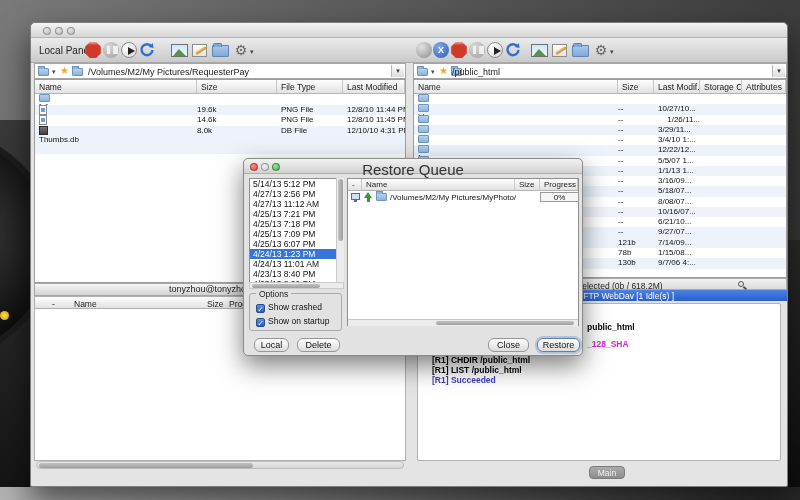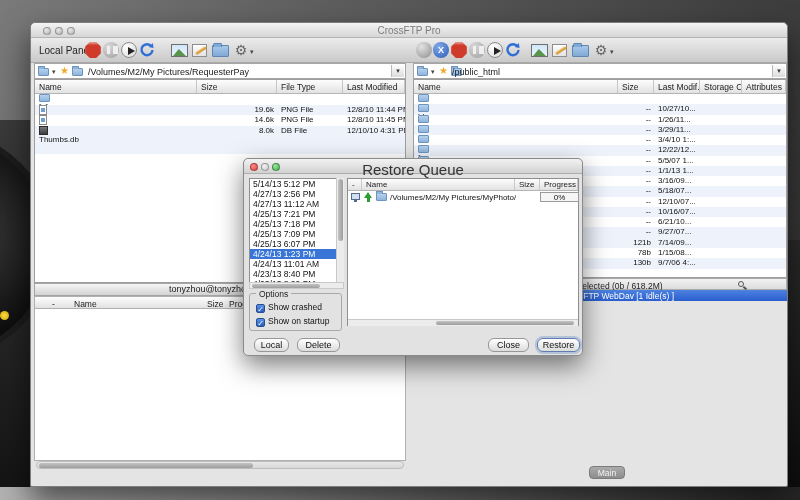--- a/index.html
+++ b/index.html
@@ -62,21 +62,21 @@
   .imgfile-ic::after { content:""; position:absolute; left:1px; top:2px; width:4px; height:4px; background:#6f9fd8; }
   .db-ic { display:inline-block; width:9px; height:9px; background:linear-gradient(#777,#3d3d3d); border:1px solid #2c2c2c; vertical-align:-1px; }
 
   
   .ftable { position:absolute; top:56px; background:#fff; border:1px solid #9e9e9e; }
   .thead { display:flex; height:14px; background:linear-gradient(#fdfdfd,#e2e2e2); border-bottom:1px solid #b5b5b5; font-size:8.5px; color:#222; }
   .thead span { display:block; border-right:1px solid #c6c6c6; padding:2px 0 0 4px; overflow:hidden; white-space:nowrap; height:100%; }
   .trow { display:flex; font-size:8px; color:#111; white-space:nowrap; }
   .trow span { display:block; overflow:hidden; white-space:nowrap; }
   .trow.alt { background:#edf2fb; }
-  .cell-r { text-align:right; padding-right:3px; }
+  .cell-r { text-align:left; padding-right:3px; }
   .cell-l { padding-left:4px; }
 
   
   .qhdr { position:absolute; left:3px; top:260px; width:372px; height:13px;
           background:linear-gradient(#f6f6f6,#d3d3d3); border:1px solid #a5a5a5; text-align:center; font-size:9px; color:#222; }
   .qcols { position:absolute; left:3px; top:273px; width:372px; height:13px;
            background:linear-gradient(#fdfdfd,#e2e2e2); border:1px solid #b0b0b0; font-size:8.5px; color:#222; }
   .qcols span { position:absolute; top:2px; }
   .qbody { position:absolute; left:3px; top:286px; width:372px; height:152px; background:#fff; border:1px solid #b0b0b0; border-top:0; }
   .hscroll { position:absolute; background:linear-gradient(#e9e9e9,#d7d7d7); border:1px solid #bdbdbd; border-radius:4px; }
@@ -147,21 +147,20 @@
   <div class="wheel"></div>
   <div class="hub"></div>
   <div class="bg-right-dark"></div>
   <div class="bg-bottom"></div>
 
   <div id="main-window">
     <div class="titlebar">
       <span class="tl gray" style="left:12px"></span>
       <span class="tl gray" style="left:24px"></span>
       <span class="tl gray" style="left:36px"></span>
-      <span class="title">CrossFTP Pro</span>
     </div>
 
     <div class="toolbar">
       <span class="tb-label" style="left:8px">Local Pane</span>
       <span class="tbi icon-stop" style="left:54px"></span>
       <span class="tbi icon-pause" style="left:72px"></span>
       <span class="tbi icon-play" style="left:90px"></span>
       <span class="tbi icon-refresh" style="left:108px">
         <svg width="16" height="16" viewBox="0 0 16 16">
             <path d="M12.5 4.5 A5.5 5.5 0 1 0 13.5 8" fill="none" stroke="#2f6fd6" stroke-width="2.4"></path>
@@ -264,21 +263,21 @@
           <div class="trow alt" style="height: 10.28px; line-height: 10.28px;">
             <span class="cell-l" style="width: 204px;"><span class="folder-ic"></span> blog</span>
             <span class="cell-r" style="width: 36px;">--</span>
             <span class="cell-l" style="width: 46px;">10/27/10...</span>
             <span class="cell-l" style="width: 42px;"></span>
             <span class="cell-l" style="flex: 1 1 0%;"></span>
           </div>
           <div class="trow" style="height: 10.28px; line-height: 10.28px;">
             <span class="cell-l" style="width: 204px;"><span class="folder-ic"></span> cgi-bin</span>
             <span class="cell-r" style="width: 36px;">--</span>
-            <span class="cell-l" style="width: 46px;">1/26/11...</span>
+            <span class="cell-l" style="width: 46px; text-align: right;">1/26/11...</span>
             <span class="cell-l" style="width: 42px;"></span>
             <span class="cell-l" style="flex: 1 1 0%;"></span>
           </div>
           <div class="trow alt" style="height: 10.28px; line-height: 10.28px;">
             <span class="cell-l" style="width: 204px;"><span class="folder-ic"></span> cust</span>
             <span class="cell-r" style="width: 36px;">--</span>
             <span class="cell-l" style="width: 46px;">3/29/11...</span>
             <span class="cell-l" style="width: 42px;"></span>
             <span class="cell-l" style="flex: 1 1 0%;"></span>
           </div>
@@ -328,21 +327,21 @@
             <span class="cell-r" style="width: 36px;">--</span>
             <span class="cell-l" style="width: 46px;">5/18/07...</span>
             <span class="cell-l" style="width: 42px;"></span>
             <span class="cell-l" style="flex: 1 1 0%;"></span>
           </div>
           <div class="trow" style="height: 10.28px; line-height: 10.28px;">
             <span class="cell-l" style="width: 204px;">
               <span class="folder-ic"></span> 
             </span>
             <span class="cell-r" style="width: 36px;">--</span>
-            <span class="cell-l" style="width: 46px;">12/10/07...</span>
+            <span class="cell-l" style="width: 46px;">8/08/07...</span>
             <span class="cell-l" style="width: 42px;"></span>
             <span class="cell-l" style="flex: 1 1 0%;"></span>
           </div>
           <div class="trow alt" style="height: 10.28px; line-height: 10.28px;">
             <span class="cell-l" style="width: 204px;">
               <span class="folder-ic"></span> 
             </span>
             <span class="cell-r" style="width: 36px;">--</span>
             <span class="cell-l" style="width: 46px;">10/16/07...</span>
             <span class="cell-l" style="width: 42px;"></span>
@@ -408,20 +407,27 @@
       <span class="hthumb" style="left:2px; width:214px;"></span>
     </div>
 
     <div class="statusbar">
       <span class="stext" style="left:164px">selected (0b / 618.2M)</span>
       <span class="search-ic" style="left:324px"></span>
     </div>
     <div class="sessiontab">
       <span style="left:148px">CrossFTP WebDav [1 Idle(s) ]</span>
     </div>
+    <div class="logbox" id="logbox">
+        <div class="logline" style="left: 169px; top: 18px; color: rgb(0, 0, 0);">public_html</div>
+        <div class="logline" style="left: 169px; top: 35px; color: rgb(204, 41, 204);">_128_SHA</div>
+        <div class="logline" style="left: 14px; top: 51px; color: rgb(0, 0, 0);">[R1] CHDIR /public_html</div>
+        <div class="logline" style="left: 14px; top: 61px; color: rgb(0, 0, 0);">[R1] LIST /public_html</div>
+        <div class="logline" style="left: 14px; top: 71px; color: rgb(60, 60, 204);">[R1] Succeeded</div>
+      </div>
     <div class="main-btn">Main</div>
   </div>
 
   <div id="dialog">
     <div class="dlg-title">
       <span class="dlg-tl red" style="left:6px; background:radial-gradient(circle at 35% 30%,#ff8e86,#dd4340);"></span>
       <span class="dlg-tl" style="left:17px; background:radial-gradient(circle at 35% 30%,#f4f4f4,#c9c9c9);"></span>
       <span class="dlg-tl" style="left:28px; background:radial-gradient(circle at 35% 30%,#9fe8a0,#3fae47);"></span>
       <span class="title">Restore Queue</span>
     </div>

